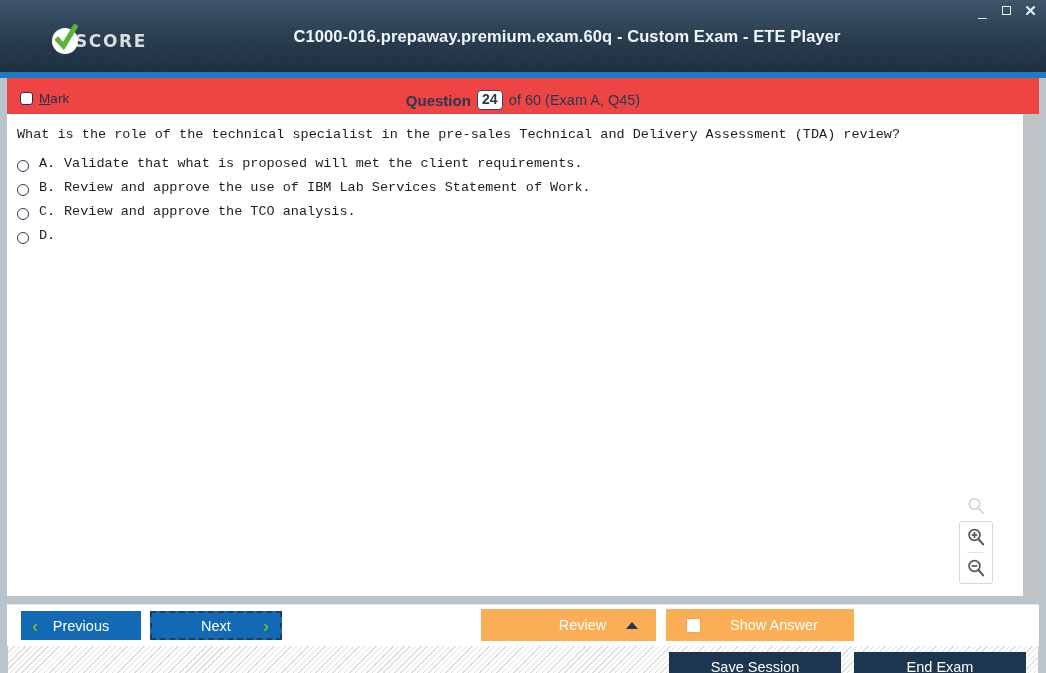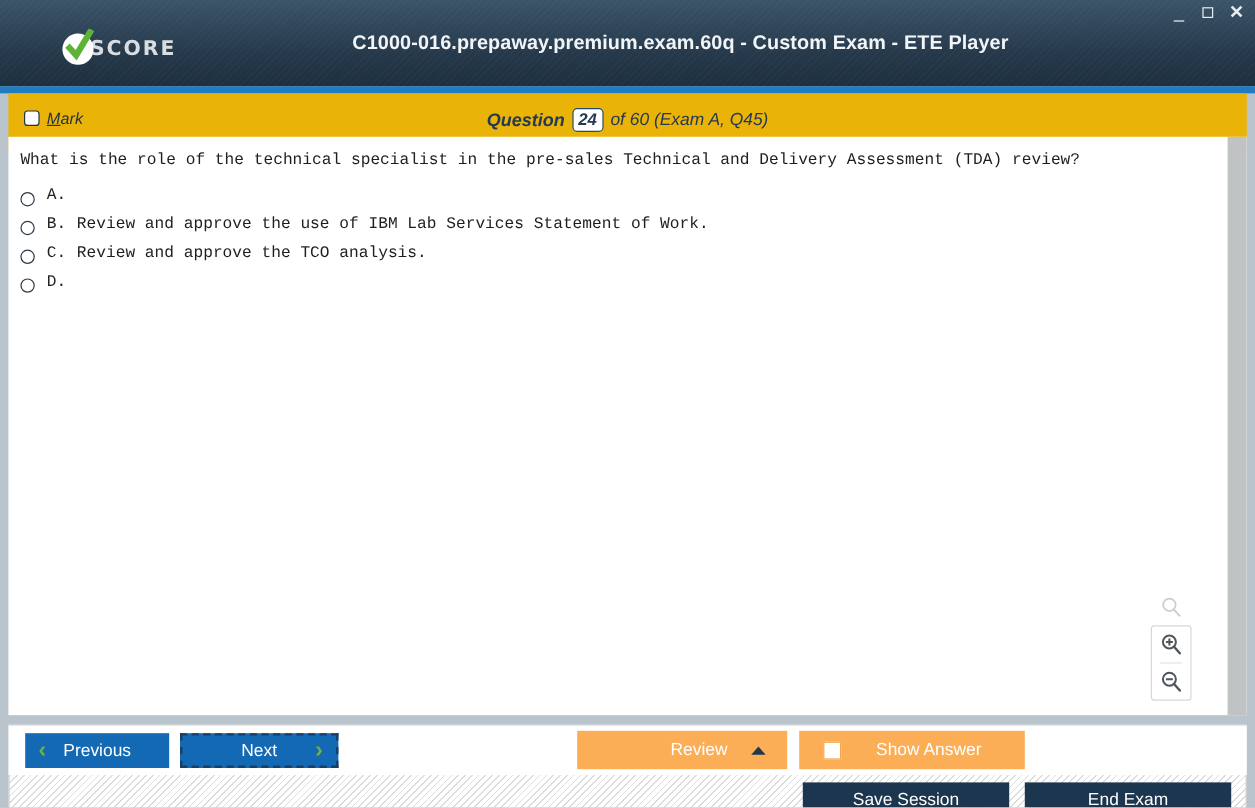--- a/index.html
+++ b/index.html
@@ -105,24 +105,23 @@
     left: 0; top: 78px;
     width: 1046px; height: 595px;
     background: #b9c4cc;
   }
 
   
   .qheader {
     position: absolute;
     left: 7px; top: 0px;
     width: 1032px; height: 48px;
-    background: #eab308;
+    background: #ef4444;
     border-bottom: 1px solid #cfcfcf;
     box-sizing: border-box;
-    font-style: italic;
   }
   .mark-wrap {
     position: absolute;
     left: 13px; top: 13px;
     display: flex;
     align-items: center;
     gap: 6px;
     color: #20344a;
     font-size: 13.5px;
   }
@@ -384,20 +383,21 @@
     </div>
 
     <div class="content">
 
       <div class="qtext">What is the role of the technical specialist in the pre-sales Technical and Delivery Assessment (TDA) review?</div>
 
       <div class="options">
         <div class="opt">
           <span class="radio"></span>
           <span class="opt-letter">A.</span>
+          <span class="opt-text">Validate that what is proposed will met the client requirements.</span>
         </div>
         <div class="opt">
           <span class="radio"></span>
           <span class="opt-letter">B.</span>
           <span class="opt-text">Review and approve the use of IBM Lab Services Statement of Work.</span>
         </div>
         <div class="opt">
           <span class="radio"></span>
           <span class="opt-letter">C.</span>
           <span class="opt-text">Review and approve the TCO analysis.</span>

